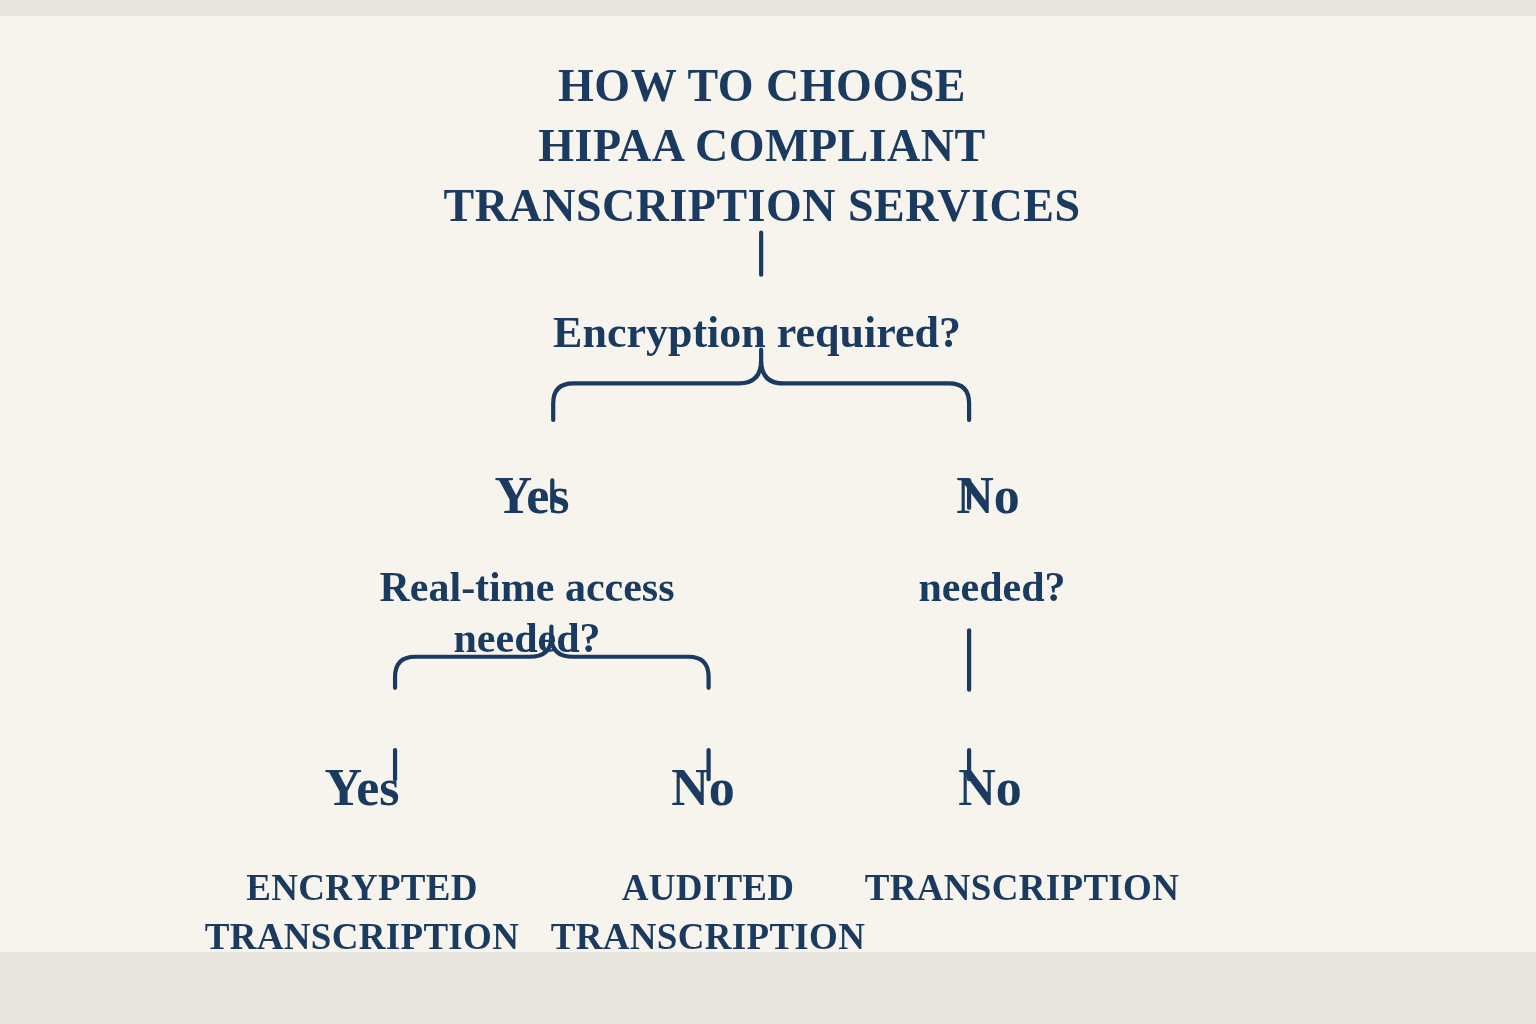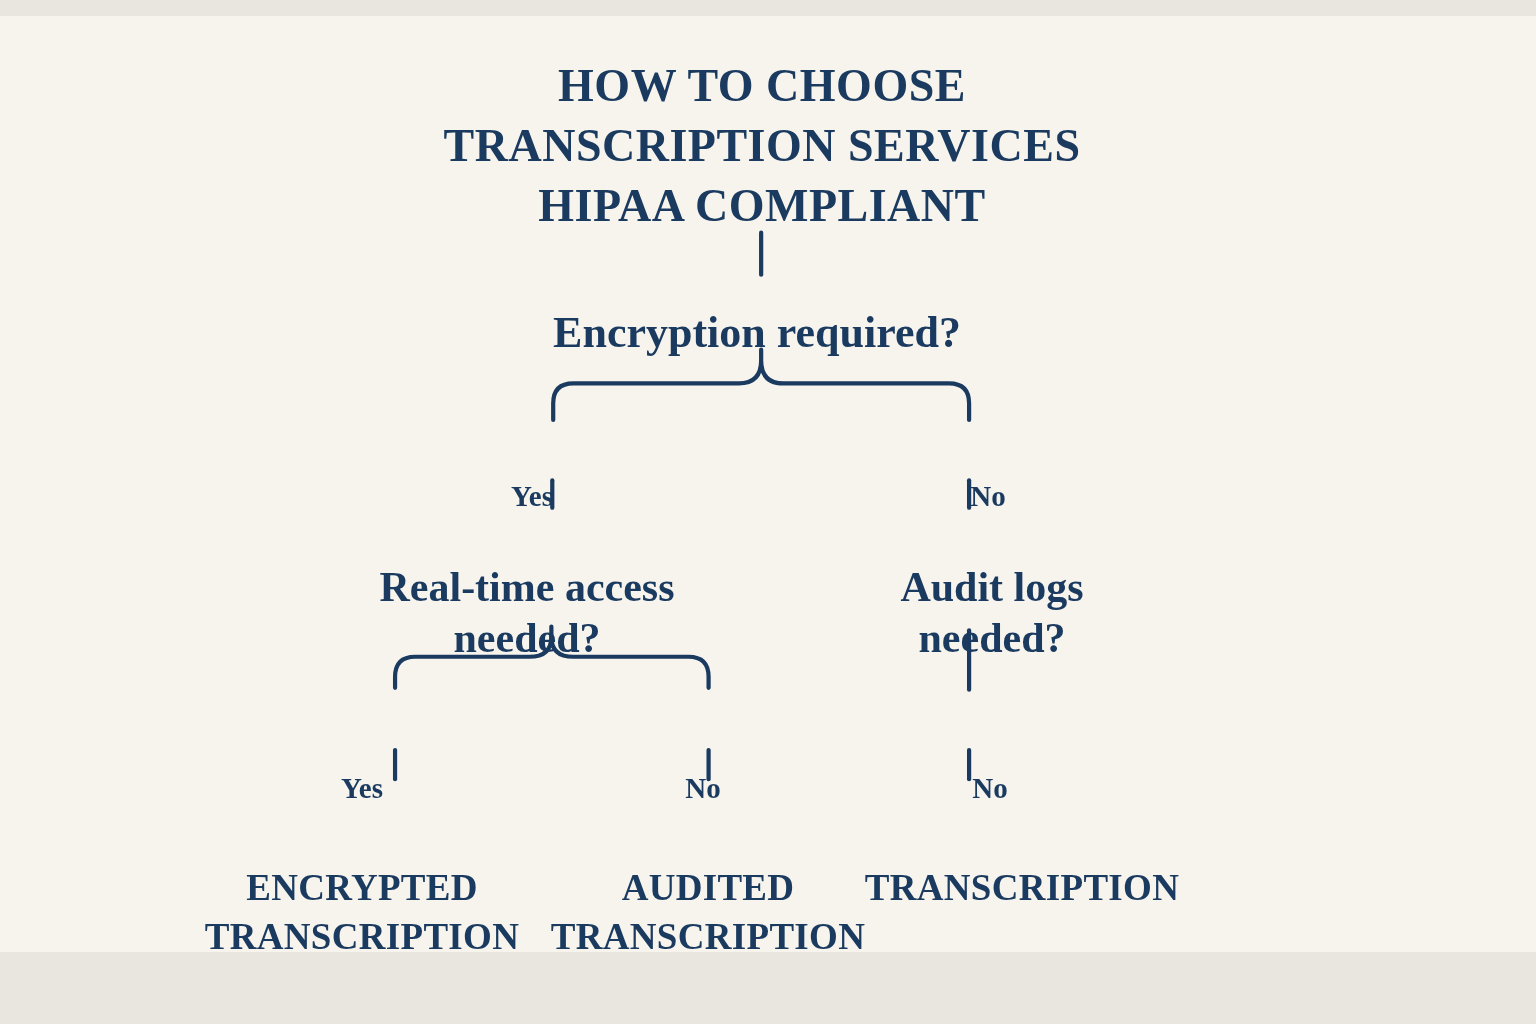--- a/index.html
+++ b/index.html
@@ -22,21 +22,21 @@
   .node{
     position:absolute;
     transform:translateX(-50%);
     text-align:center;
     font-weight:bold;
     white-space:nowrap;
   }
   .title{font-size:46px;line-height:60px;letter-spacing:0.5px;}
   .question-lg{font-size:44px;line-height:48px;text-align:right;}
   .question{font-size:42px;line-height:51px;text-align:center;}
-  .answer{font-size:29px;line-height:44px;}
+  .answer{font-size:52px;line-height:44px;}
   .outcome{font-size:37px;line-height:49px;letter-spacing:0.3px;text-align:center;}
 </style>
 </head>
 <body>
 
 <div class="canvas">
 
   <svg class="lines-svg" viewBox="0 0 1536 1024" aria-hidden="true">
 
     <path d="M760.5 237 L760.5 283"></path>
@@ -53,35 +53,34 @@
 
     <path d="M360 803 L360 835"></path>
 
     <path d="M703 803 L703 835"></path>
 
     <path d="M988 803 L988 835"></path>
   </svg>
 
   <div class="node title" style="left:762px;top:40px;">
     <div>HOW TO CHOOSE</div>
+    <div>HIPAA COMPLIANT</div>
     <div>TRANSCRIPTION SERVICES</div>
-    <div>HIPAA COMPLIANT</div>
   </div>
 
   <div class="node question-lg" style="left:757px;top:293px;">Encryption required?</div>
 
   <div class="node answer" style="left:532px;top:458px;">Yes</div>
   <div class="node answer" style="left:988px;top:458px;">No</div>
 
   <div class="node question" style="left:527px;top:546px;">
     <div>Real-time access</div>
     <div>needed?</div>
   </div>
   <div class="node question" style="left:992px;top:546px;">
-    <div>Audit logs</div>
     <div>needed?</div>
   </div>
 
   <div class="node answer" style="left:362px;top:750px;">Yes</div>
   <div class="node answer" style="left:703px;top:750px;">No</div>
   <div class="node answer" style="left:990px;top:750px;">No</div>
 
   <div class="node outcome" style="left:362px;top:847px;">
     <div>ENCRYPTED</div>
     <div>TRANSCRIPTION</div>

